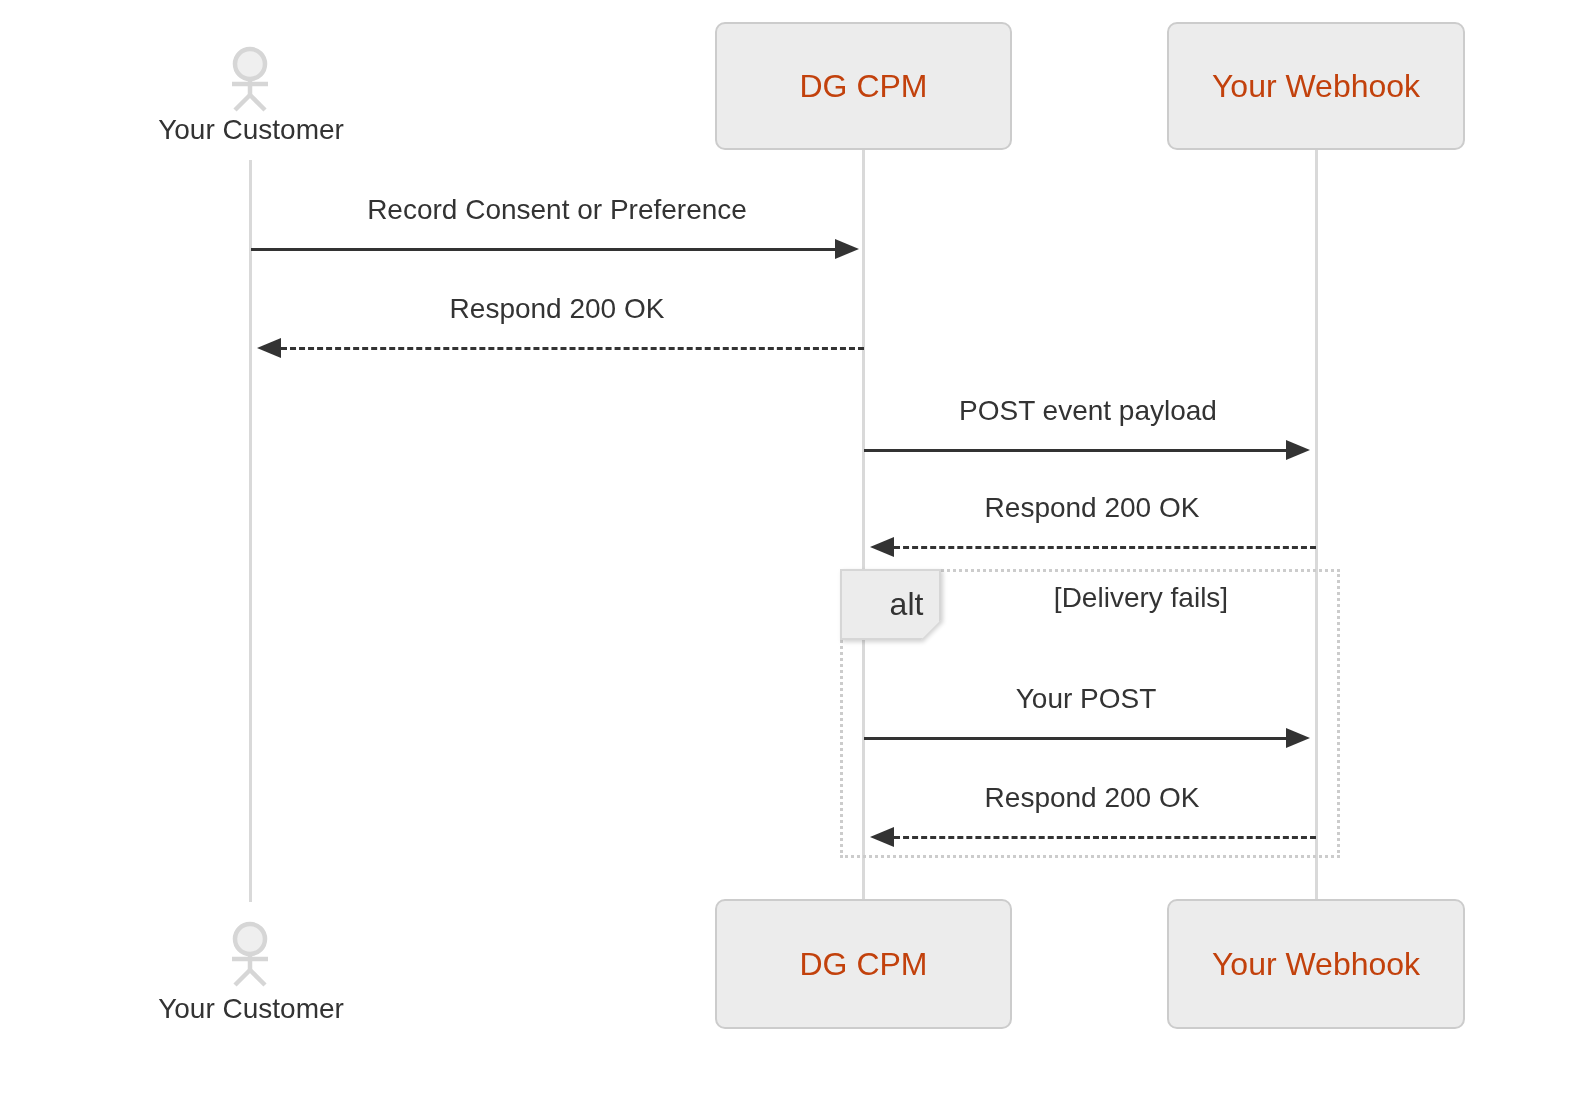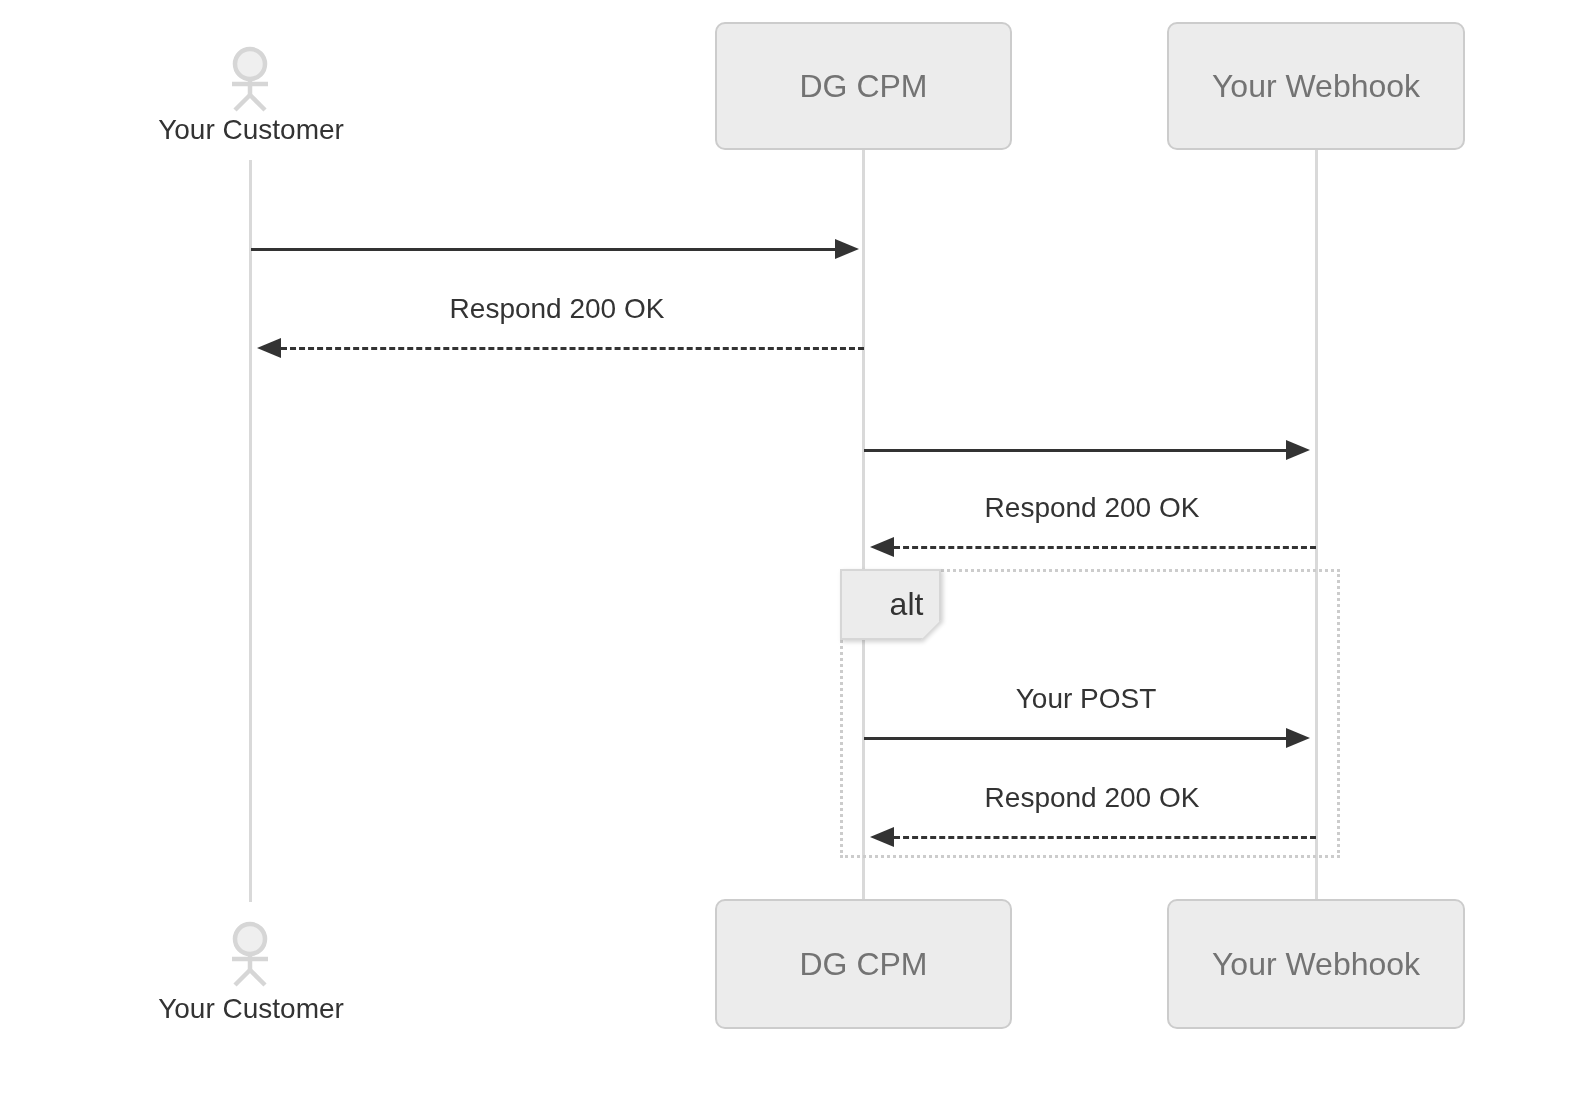--- a/index.html
+++ b/index.html
@@ -5,21 +5,21 @@
 <style>
   html,body {margin:0; padding:0; background:#ffffff;}
   .stage {
     position:relative; width:1570px; height:1112px; background:#ffffff;
     font-family:"Liberation Sans", sans-serif; color:#333; overflow:hidden;
   }
   .lifeline {position:absolute; width:3px; background:#d9d9d9; z-index:1;}
   .pbox {
     position:absolute; background:#ececec; border:2px solid #cccccc; border-radius:10px;
     box-sizing:border-box; display:flex; align-items:center; justify-content:center;
-    font-size:32px; color:#737373; z-index:5; white-space:nowrap;
+    font-size:32px; color:#c2410c; z-index:5; white-space:nowrap;
   }
   .actor-figure {position:absolute; z-index:5;}
   .actor-label, .msg-label, .alt-cond {
     position:absolute; transform:translateX(-50%); font-size:28px; line-height:40px;
     color:#333; white-space:nowrap; z-index:3;
   }
   .actor-label {z-index:5;}
   .msg-line {position:absolute; height:0; z-index:3;}
   .msg-line.solid  {border-top:3px solid #333333;}
   .msg-line.dashed {border-top:3px dashed #333333;}
@@ -37,31 +37,34 @@
 </head>
 <body>
 
 <div class="stage">
 
   <div class="lifeline" style="left:249px; top:160px; height:742px;"></div>
   <div class="lifeline" style="left:862px; top:150px; height:749px;"></div>
   <div class="lifeline" style="left:1315px; top:150px; height:749px;"></div>
 
   <div class="alt-frame" style="left:840px; top:569px; width:500px; height:289px;"></div>
+  <div class="alt-cond" style="left:1141px; top:578px;">[Delivery fails]</div>
   <div class="alt-tab-wrap" style="left:840px; top:569px;">
     <div class="alt-tab">alt</div>
   </div>
 
+  <div class="msg-label" style="left:557px; top:190px;">Record Consent or Preference</div>
   <div class="msg-line solid" style="left:251px; top:248px; width:585px;"></div>
   <span class="arrowhead right" style="left:835px; top:239px;"></span>
 
   <div class="msg-label" style="left:557px; top:289px;">Respond 200 OK</div>
   <div class="msg-line dashed" style="left:281px; top:347px; width:583px;"></div>
   <span class="arrowhead left" style="left:257px; top:338px;"></span>
 
+  <div class="msg-label" style="left:1088px; top:391px;">POST event payload</div>
   <div class="msg-line solid" style="left:864px; top:449px; width:422px;"></div>
   <span class="arrowhead right" style="left:1286px; top:440px;"></span>
 
   <div class="msg-label" style="left:1092px; top:488px;">Respond 200 OK</div>
   <div class="msg-line dashed" style="left:894px; top:546px; width:422px;"></div>
   <span class="arrowhead left" style="left:870px; top:537px;"></span>
 
   <div class="msg-label" style="left:1086px; top:679px;">Your POST</div>
   <div class="msg-line solid" style="left:864px; top:737px; width:422px;"></div>
   <span class="arrowhead right" style="left:1286px; top:728px;"></span>

